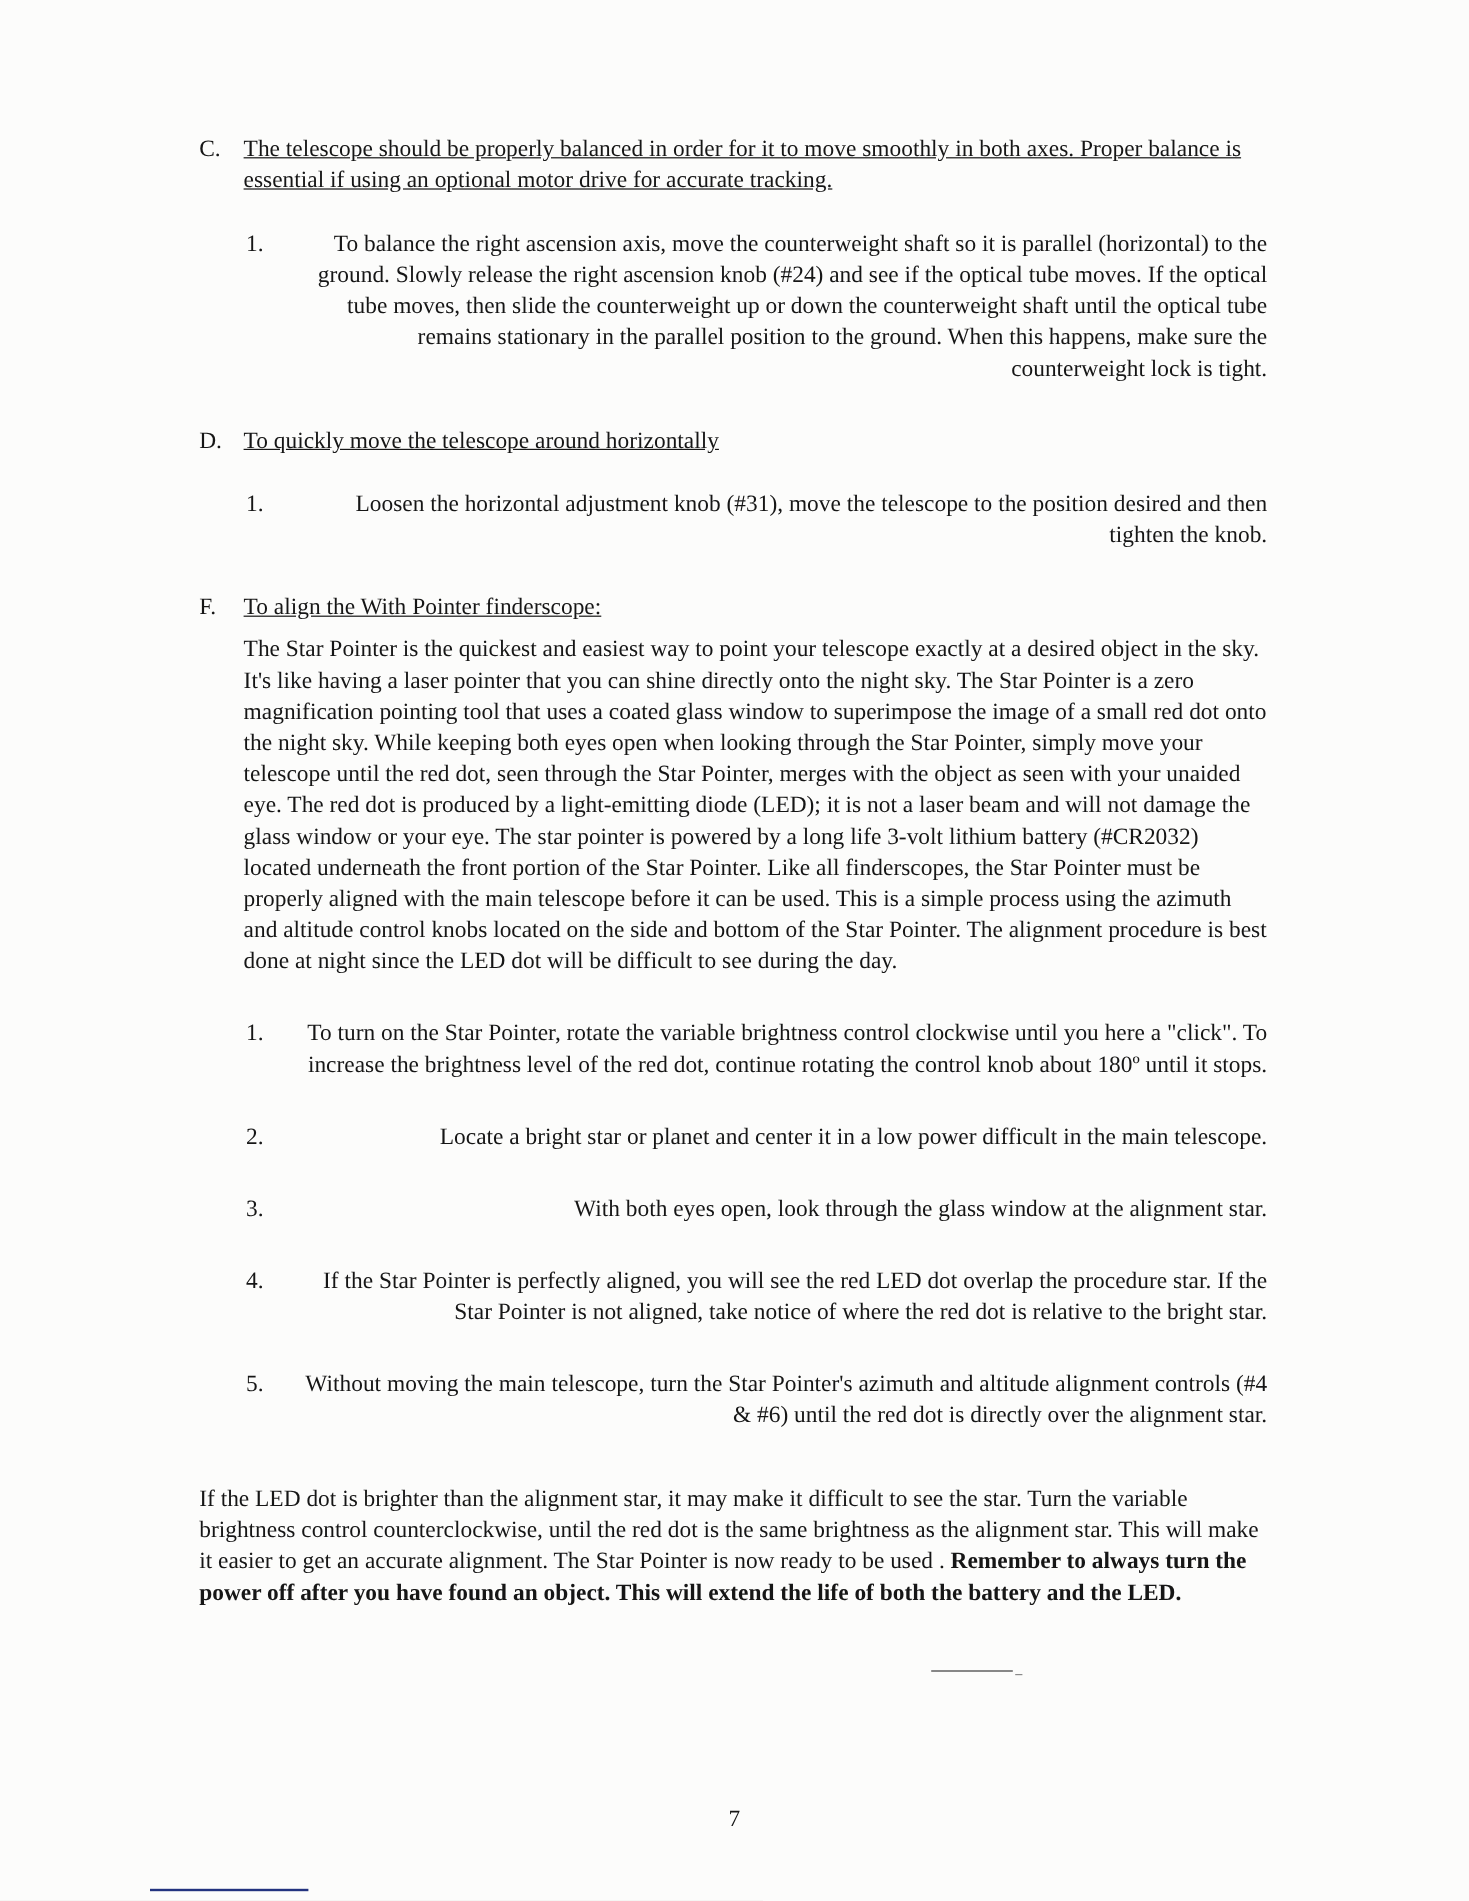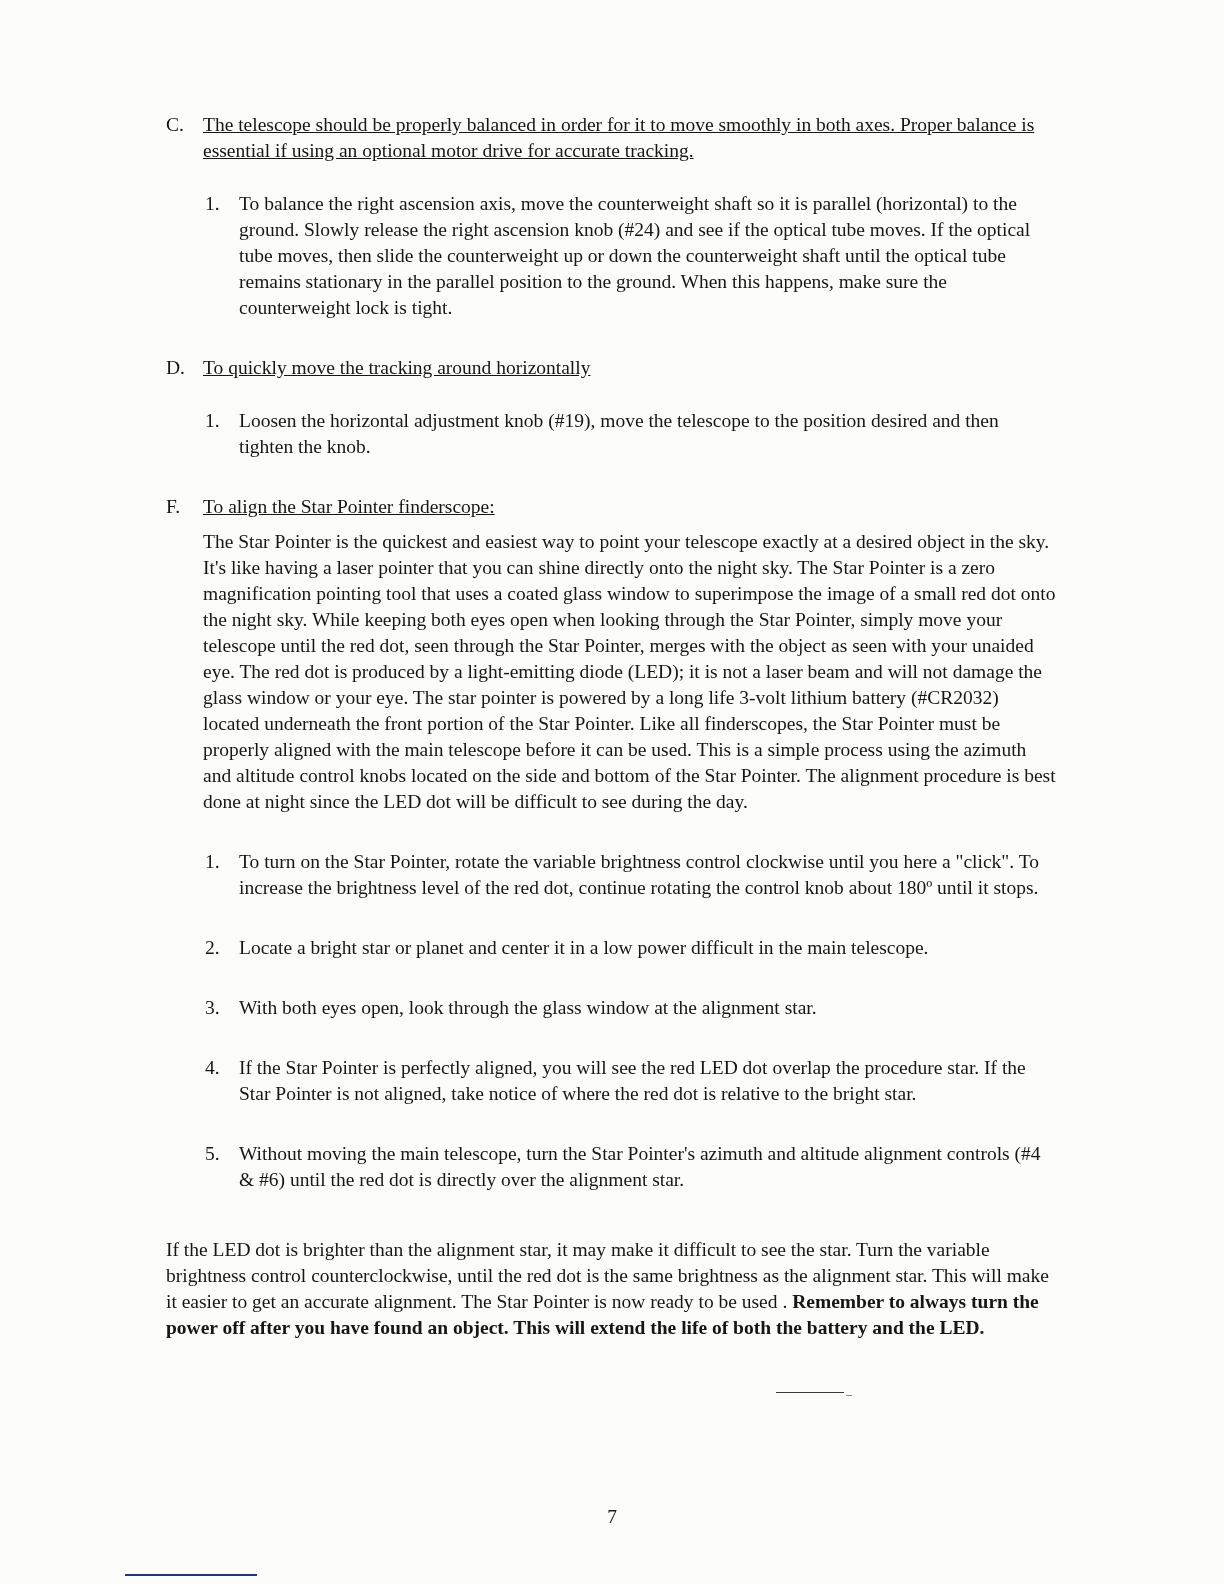--- a/index.html
+++ b/index.html
@@ -20,21 +20,21 @@
     font-size: 19.5px;
     line-height: 26px;
     text-align: left;
   }
   .section { margin-bottom: 34px; }
   .section-head { display: flex; }
   .letter { flex: 0 0 37px; }
   .head-text { flex: 1 1 auto; text-decoration: underline; }
   .list-item { display: flex; margin-left: 39px; margin-top: 27px; }
   .list-item .num { flex: 0 0 34px; }
-  .list-item .item-text { flex: 1 1 auto; }
+  .list-item .item-text { flex: 1 1 auto; text-align: right; }
   .f-items .list-item { margin-top: 34px; }
   .intro { margin-left: 37px; margin-top: 9px; }
   .f-items { margin-top: 12px; }
   .closing { margin-top: 44px; }
   .closing .bold { font-weight: bold; text-align: right; }
   .divider-dash {
     position: absolute;
     left: 776px; top: 1392px;
     width: 68px; height: 0;
     border-top: 1.6px solid #3a3a3a;
@@ -69,32 +69,32 @@
     </div>
     <div class="list-item txt">
       <span class="num">1.</span>
       <span class="item-text">To balance the right ascension axis, move the counterweight shaft so it is parallel (horizontal) to the ground. Slowly release the right ascension knob (#24) and see if the optical tube moves. If the optical tube moves, then slide the counterweight up or down the counterweight shaft until the optical tube remains stationary in the parallel position to the ground.  When this happens, make sure the counterweight lock is tight.</span>
     </div>
   </div>
 
   <div class="section">
     <div class="section-head txt">
       <span class="letter">D.</span>
-      <span class="head-text">To quickly move the tracking around horizontally</span>
+      <span class="head-text">To quickly move the telescope around horizontally</span>
     </div>
     <div class="list-item txt">
       <span class="num">1.</span>
-      <span class="item-text">Loosen the horizontal adjustment knob (#19), move the telescope to the position desired and then tighten the knob.</span>
+      <span class="item-text">Loosen the horizontal adjustment knob (#31), move the telescope to the position desired and then tighten the knob.</span>
     </div>
   </div>
 
   <div class="section">
     <div class="section-head txt">
       <span class="letter">F.</span>
-      <span class="head-text">To align the Star Pointer finderscope:</span>
+      <span class="head-text">To align the With Pointer finderscope:</span>
     </div>
 
     <p class="intro txt">The Star Pointer is the quickest and easiest way to point your telescope exactly at a desired object in the sky. It's like having a laser pointer that you can shine directly onto the night sky.   The Star Pointer is a zero magnification pointing tool that uses a coated glass window to superimpose the image of a small red dot onto the night sky.  While keeping both eyes open when looking through the Star Pointer, simply move your telescope until the red dot, seen through the Star Pointer, merges with the object as seen with your unaided eye. The red dot is produced by a light-emitting diode (LED); it is not a laser beam and will not damage the glass window or your eye. The star pointer is powered by a long life 3-volt lithium battery (#CR2032) located underneath the front portion of the Star Pointer. Like all finderscopes, the Star Pointer must be properly aligned with the main telescope before it can be used. This is a simple process using the azimuth and altitude control knobs located on the side and bottom of the Star Pointer.  The alignment procedure is best done at night since the LED dot will be difficult to see during the day.</p>
 
     <div class="f-items">
       <div class="list-item txt">
         <span class="num">1.</span>
         <span class="item-text">To turn on the Star Pointer, rotate the variable brightness control clockwise until you here a "click". To increase the brightness level of the red dot, continue rotating the control knob about 180º until it stops.</span>
       </div>
       <div class="list-item txt">

